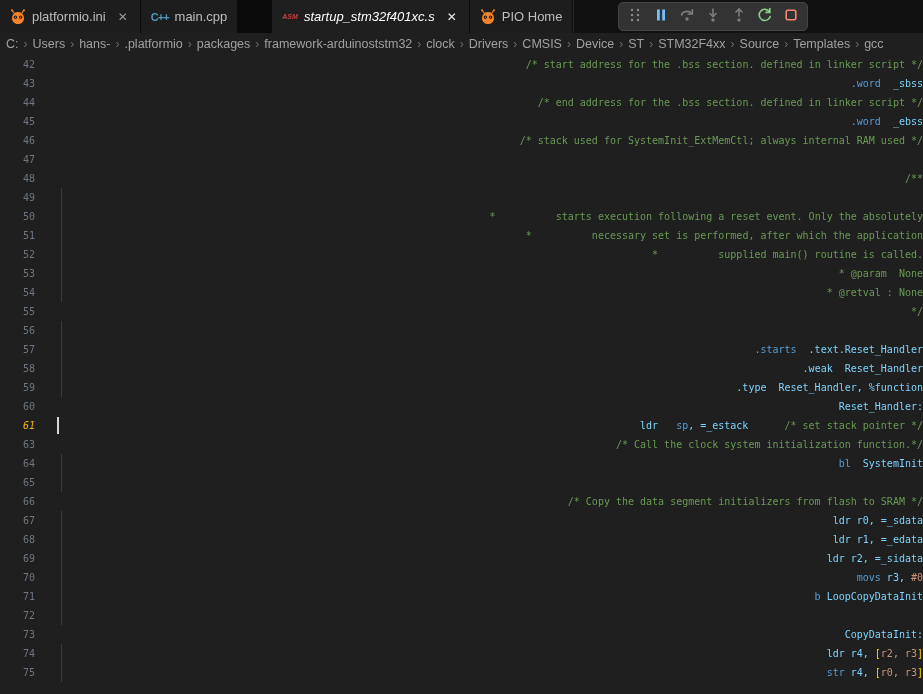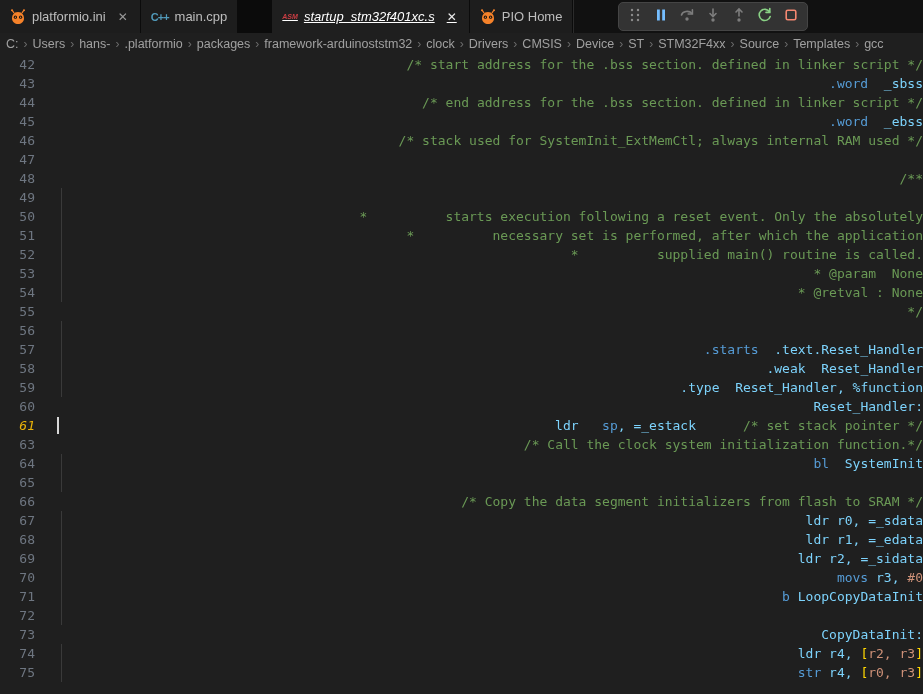--- a/index.html
+++ b/index.html
@@ -3,21 +3,21 @@
 <meta charset="utf-8">
 <style>
   * { margin:0; padding:0; box-sizing:border-box; }
   html,body { width:923px; height:694px; overflow:hidden; background:#1f1f1f;
               font-family:"Liberation Sans", sans-serif; }
 
   
   .tabbar { height:33px; background:#bef264; display:flex; align-items:stretch; position:relative; }
   .tab { display:flex; align-items:center; gap:6px; padding:0 10px; background:#1f1f1f;
          border-right:1px solid #0b0b0b; font-size:13px; color:#bdbdbd; cursor:pointer; white-space:nowrap; }
-  .tab.active { background:#1f1f1f; color:#ffffff;text-decoration:underline; }
+  .tab.active { background:#1f1f1f; color:#ffffff; }
   .tab.active .tab-label { font-style:italic; color:#ffffff; }
   .tab.inactive { background:#1d1d1d; }
   .tab-gap { width:34px; background:#0b0b0b; }
   .tab-close { font-size:12px; color:#9a9a9a; padding:0 2px; margin-left:4px; cursor:pointer; }
   .tab.active .tab-close { color:#eeeeee; }
   .tabbar-rest { flex:1; background:#111111; border-left:1px solid #2b2b2b; }
 
   .icon-pio { width:16px; height:16px; display:inline-block; }
   .icon-cpp { color:#519aba; font-weight:bold; font-size:11px; letter-spacing:-1px; }
   .icon-asm { color:#cc3e44; font-weight:bold; font-size:7px; font-style:italic; }
@@ -32,21 +32,21 @@
   .drag-handle { cursor:grab; }
 
   
   .breadcrumb { height:22px; background:#1f1f1f; display:flex; align-items:center;
                 padding-left:6px; font-size:12.5px; color:#a0a0a0; white-space:nowrap; overflow:hidden; }
   .crumb { cursor:pointer; }
   .crumb-sep { color:#6b6b6b; margin:0 5px; font-size:12px; }
 
   
   .editor { background:#1f1f1f; height:639px; overflow:hidden;
-            font-family:"DejaVu Sans Mono","Liberation Mono",monospace; font-size:13px; }
+            font-family:"DejaVu Sans Mono","Liberation Mono",monospace; font-size:10px; }
   .line { display:flex; height:19px; line-height:19px; white-space:pre; }
   .ln { width:35px; text-align:right; color:#6e7681; flex:none; cursor:pointer; }
   .line.current .ln { color:#eab308;font-style:italic; }
   .lc { position:relative; padding-left:22px; flex:1; cursor:text;text-align:right; }
   .guide { position:absolute; left:26px; top:0; bottom:0; width:1px; background:#3a3a3a; }
   .cursor { position:absolute; left:22px; top:1px; width:2px; height:17px; background:#d7d7d7; }
   .tok-c { color:#6a9955; }
   .tok-k { color:#569cd6; }
   .tok-d { color:#7dd3fc; }
   .tok-o { color:#ce9178; }

